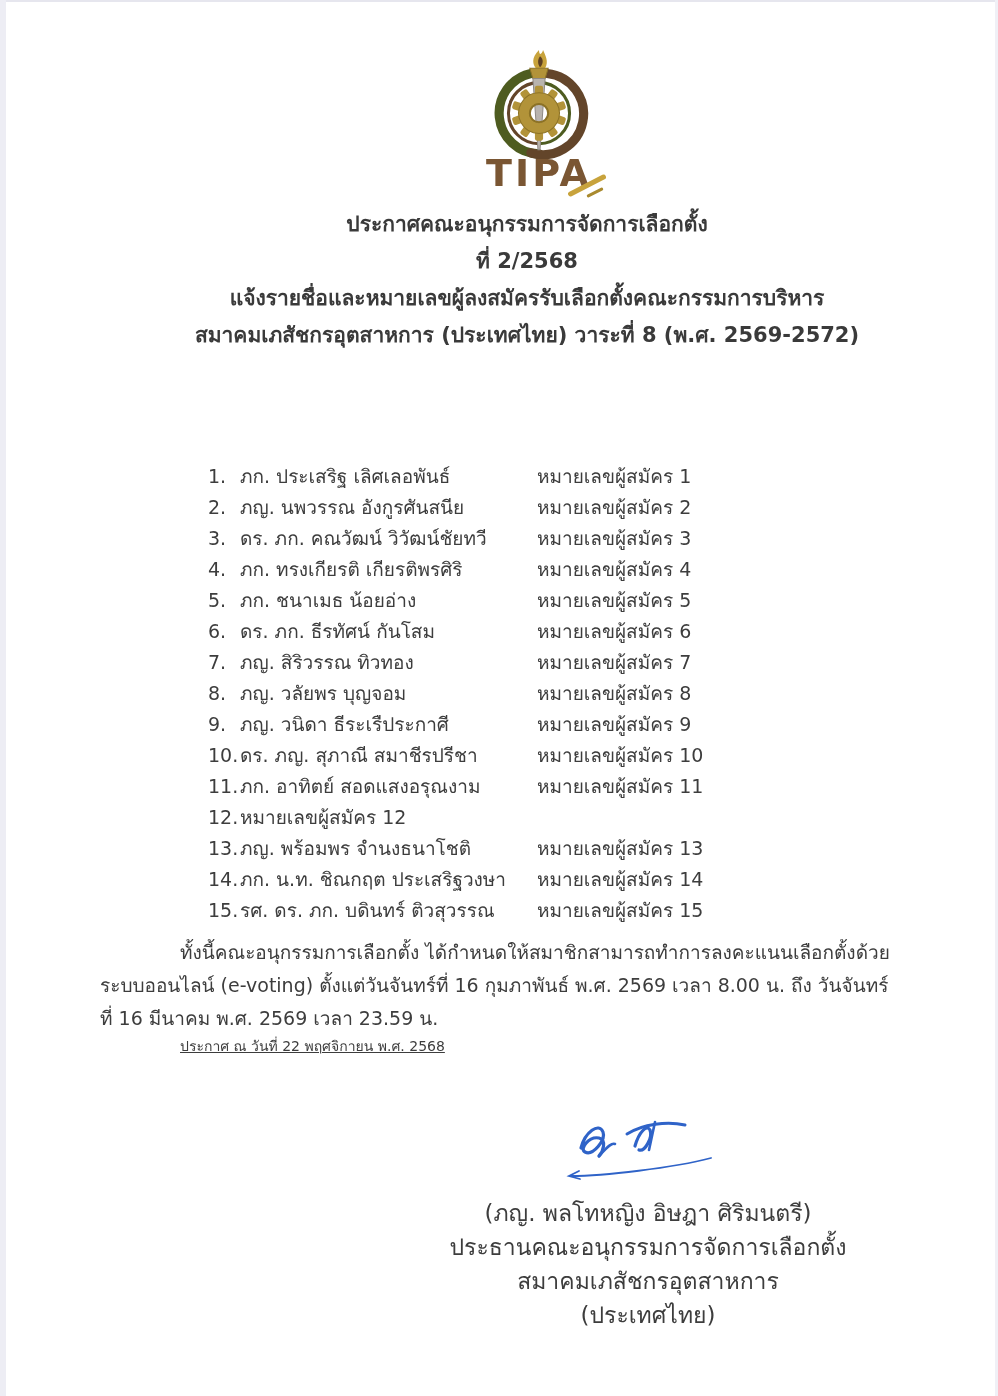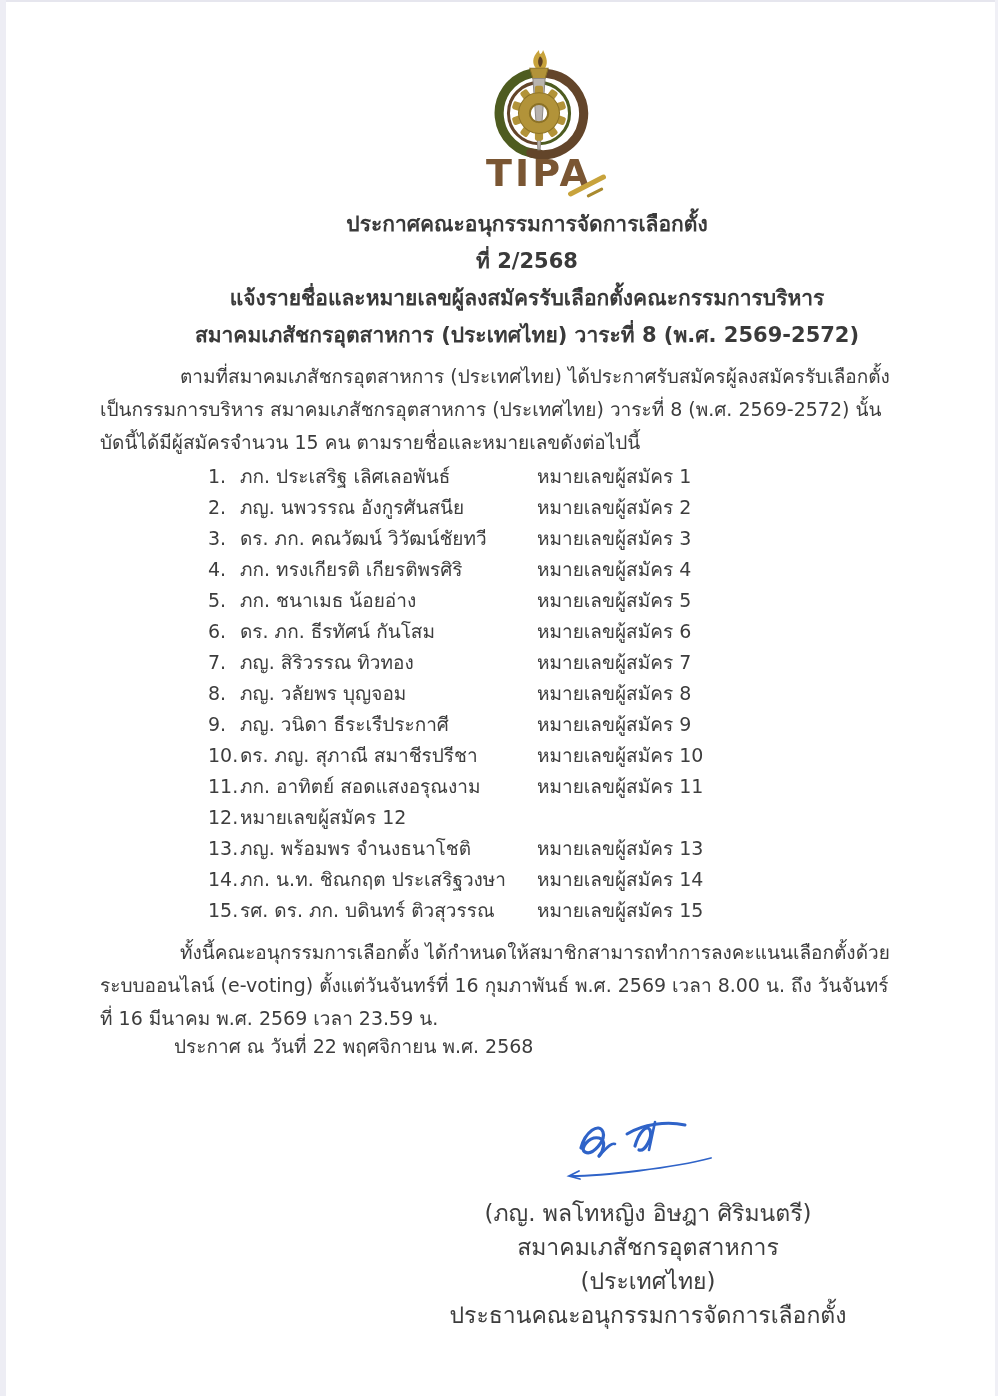--- a/index.html
+++ b/index.html
@@ -34,21 +34,21 @@
   .para.indent{text-indent:80px;}
   #intro{top:360px;}
   #evoting{top:936px;}
 
   .list{position:absolute;left:100px;top:461px;width:792px;font-size:19px;color:#3d3d3d;}
   .row{display:flex;height:31px;line-height:31px;}
   .row .no{margin-left:108px;width:32px;flex:none;}
   .row .nm{width:297px;flex:none;white-space:nowrap;overflow:hidden;}
   .row .cand{flex:1;white-space:nowrap;}
 
-  .issued{position:absolute;left:174px;top:1030px;font-size:19px;line-height:33px;}
+  .issued{position:absolute;left:180px;top:1030px;font-size:14px;line-height:33px;text-decoration:underline;}
 
   .sig-block{position:absolute;left:448px;top:1110px;width:400px;text-align:center;
     font-size:23px;line-height:34px;color:#3d3d3d;}
   .sig-svg{display:block;margin:0 auto;}
   .sig-name{margin-top:6px;}
 </style>
 </head>
 <body>
 
 <div class="page">
@@ -97,21 +97,20 @@
     </div>
   </div>
 
   <div class="title-block">
     <div>ประกาศคณะอนุกรรมการจัดการเลือกตั้ง</div>
     <div>ที่ 2/2568</div>
     <div>แจ้งรายชื่อและหมายเลขผู้ลงสมัครรับเลือกตั้งคณะกรรมการบริหาร</div>
     <div>สมาคมเภสัชกรอุตสาหการ (ประเทศไทย) วาระที่ 8 (พ.ศ. 2569-2572)</div>
   </div>
 
-  <div id="intro" class="para indent">ตามที่สมาคมเภสัชกรอุตสาหการ (ประเทศไทย) ได้ประกาศรับสมัครผู้ลงสมัครรับเลือกตั้งเป็นกรรมการบริหาร สมาคมเภสัชกรอุตสาหการ (ประเทศไทย) วาระที่ 8 (พ.ศ. 2569-2572) นั้น บัดนี้ได้มีผู้สมัครจำนวน 15 คน ตามรายชื่อและหมายเลขดังต่อไปนี้</div>
 
   <div class="list">
     <div class="row">
       <span class="no">1.</span>
       <span class="nm">ภก. ประเสริฐ เลิศเลอพันธ์</span>
       <span class="cand">หมายเลขผู้สมัคร 1</span>
     </div>
 
     <div class="row">
       <span class="no">2.</span>
@@ -207,16 +206,16 @@
         <path stroke-width="3.2" d="M38 38 C42 22 56 12 60 22 C63 30 50 46 42 42 C36 39 46 26 56 28 C64 30 60 42 56 46"></path>
         <path stroke-width="2.6" d="M56 46 C62 40 68 32 72 34"></path>
         <path stroke-width="3.2" d="M92 36 C96 22 104 14 107 20 C110 27 102 42 96 40"></path>
         <path stroke-width="3" d="M84 24 C100 14 124 11 142 15"></path>
         <path stroke-width="2.6" d="M112 12 L106 40"></path>
         <path stroke-width="1.8" d="M168 48 C130 58 60 66 28 66"></path>
         <path stroke-width="1.8" d="M36 61 L26 66 L37 69"></path>
       </g>
     </svg>
     <div class="sig-name">(ภญ. พลโทหญิง อิษฎา ศิริมนตรี)</div>
+    <div>ประธานคณะอนุกรรมการจัดการเลือกตั้ง</div>
     <div>สมาคมเภสัชกรอุตสาหการ (ประเทศไทย)</div>
-    <div>ประธานคณะอนุกรรมการจัดการเลือกตั้ง</div>
   </div>
 </div>
 
 </body></html>

